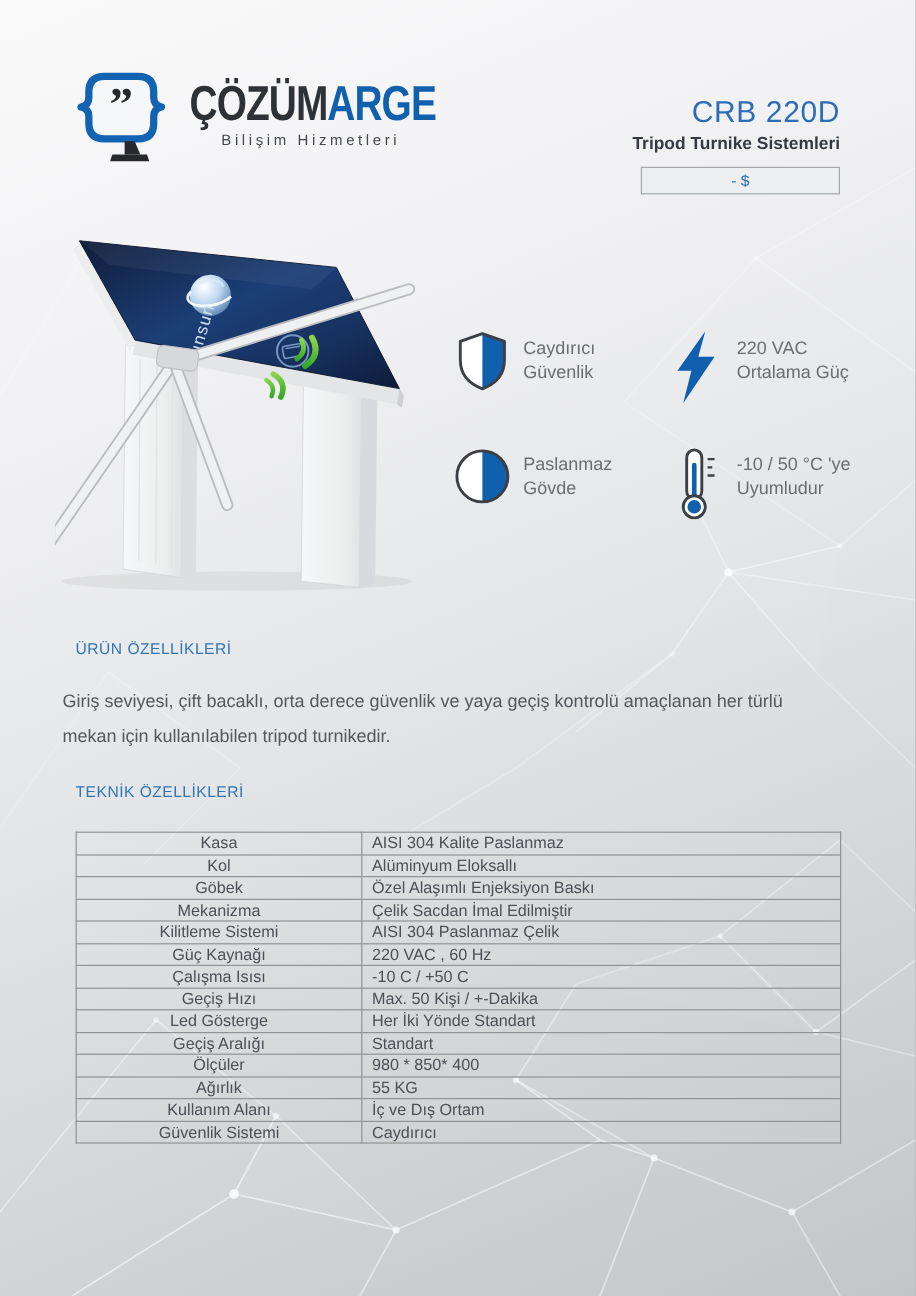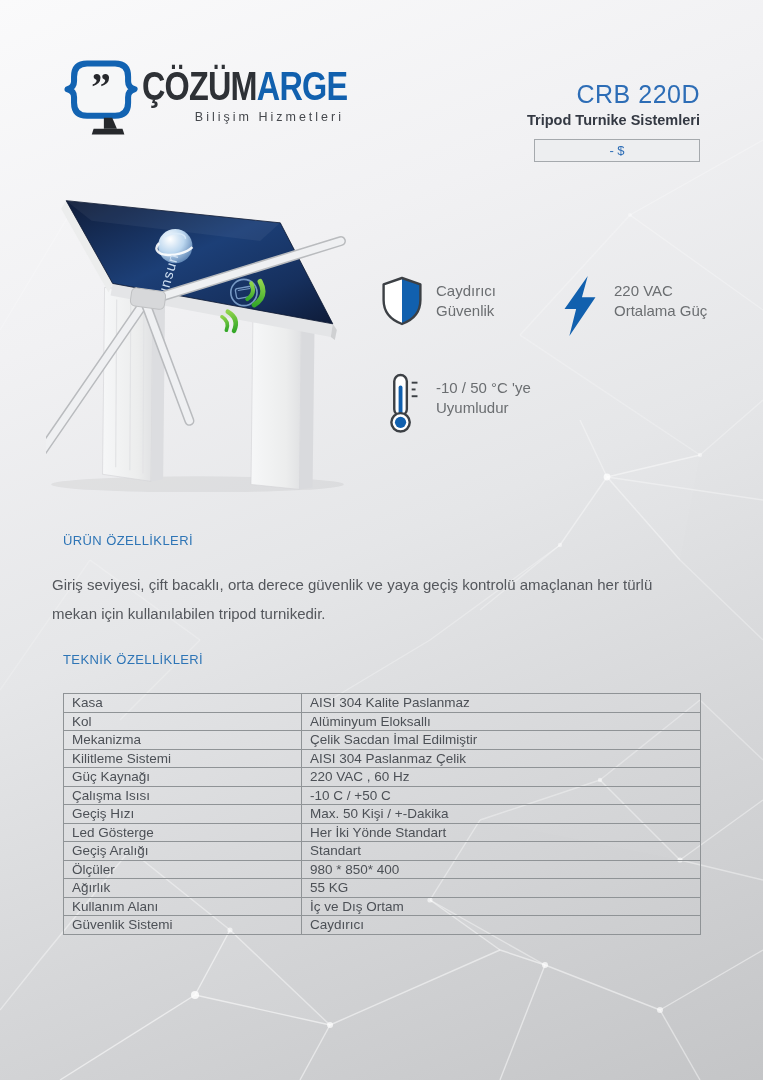--- a/index.html
+++ b/index.html
@@ -8,30 +8,30 @@
     position:relative; width:763px; height:1080px; overflow:hidden;
     margin:0 auto;
     font-family:"Liberation Sans", sans-serif;
     background:linear-gradient(158deg,#fafafb 0%,#f1f1f3 26%,#e5e6e8 50%,#d6d7d9 72%,#c4c5c7 100%);
   }
   .bg-pattern { position:absolute; inset:0; width:763px; height:1080px; pointer-events:none; }
 
   
   .logo-block { position:absolute; left:62px; top:58px; display:flex; align-items:flex-start; }
   .logo-mark { width:80px; height:82px; }
-  .logo-text { margin-left:0; }
+  .logo-text { margin-left:16px; }
   .logotype {
     margin-top:8px; font-size:41px; font-weight:bold; line-height:1;
     letter-spacing:-1px; white-space:nowrap;
     transform:scaleX(0.79); transform-origin:0 0; width:260px;
   }
   .logotype .dark { color:#2e3136; }
   .logotype .blue { color:#1160ae; }
   .tagline {
-    margin-top:3px; width:202px; text-align:right;
+    margin-top:3px; width:202px; text-align:center;
     font-size:12.5px; letter-spacing:3px; color:#45484d;
   }
   .header-right { position:absolute; top:80px; right:63px; text-align:right; }
   .model { font-size:25px; font-weight:500; color:#2d6db6; letter-spacing:0.5px; }
   .category { margin-top:3px; font-size:14.5px; font-weight:bold; color:#343943; }
   .price-box {
     position:absolute; top:139px; right:63px; width:166px; height:23px;
     border:1px solid #a5a9ad; background:#edeef0;
     display:flex; align-items:center; justify-content:center;
     font-size:13px; color:#2d6db6;
@@ -53,21 +53,21 @@
   .section-title { position:absolute; left:63px; font-size:13px; font-weight:500; color:#2e75b6; letter-spacing:0.4px; }
   .t-urun { top:533px; }
   .t-teknik { top:652px; }
   .para { position:absolute; left:52px; top:570px; width:648px; font-size:15px; line-height:29px; color:#54575c; }
 
   .spec-table {
     position:absolute; left:63px; top:693px; width:638px;
     border-collapse:collapse; font-size:13.5px; color:#4c5056;
   }
   .spec-table td { border:1px solid #8f9396; padding:1px 8px; height:16.8px; line-height:15.5px; }
-  .spec-table td.spec-label { width:238px; }
+  .spec-table td.spec-label { width:238px;text-align:center; }
 </style>
 </head>
 <body>
 
 <div class="page">
 
   <svg class="bg-pattern" viewBox="0 0 763 1080">
     <g fill="#ffffff">
       <polygon points="607,477 700,455 680,560" opacity="0.05"></polygon>
       <polygon points="195,995 330,1025 230,930" opacity="0.06"></polygon>
@@ -259,20 +259,33 @@
         <svg width="36" height="60" viewBox="0 0 36 62">
           <path d="M26,0 L2,34 L14,34 L7,62 L34,22 L20,22 Z" fill="#1160ae"></path>
         </svg>
       </span>
       <span class="label">
         <span>220 VAC</span><br>
         <span>Ortalama Güç</span>
       </span>
     </div>
 
+    <div class="feature">
+      <span class="icon-wrap">
+        <svg width="48" height="48" viewBox="0 0 52 52">
+          <circle cx="26" cy="26" r="23" fill="#ffffff"></circle>
+          <path d="M26,3 A23,23 0 0 1 26,49 Z" fill="#1160ae"></path>
+          <circle cx="26" cy="26" r="23" fill="none" stroke="#3c4045" stroke-width="2.6"></circle>
+        </svg>
+      </span>
+      <span class="label">
+        <span>Paslanmaz</span><br>
+        <span>Gövde</span>
+      </span>
+    </div>
 
     <div class="feature">
       <span class="icon-wrap">
         <svg width="40" height="60" viewBox="0 0 40 62">
           <rect x="12" y="2" width="13" height="42" rx="6.5" fill="#ffffff" stroke="#3c4045" stroke-width="2.5"></rect>
           <rect x="16.5" y="13" width="4" height="32" rx="2" fill="#1160ae"></rect>
           <circle cx="18.5" cy="51" r="9.5" fill="#ffffff" stroke="#3c4045" stroke-width="2.5"></circle>
           <circle cx="18.5" cy="51" r="5.8" fill="#1160ae"></circle>
           <line x1="30" y1="10" x2="36" y2="10" stroke="#3c4045" stroke-width="2"></line>
           <line x1="30" y1="17" x2="34" y2="17" stroke="#3c4045" stroke-width="2"></line>
@@ -294,20 +307,24 @@
     <tbody>
         <tr>
           <td class="spec-label">Kasa</td>
           <td class="spec-value">AISI 304 Kalite Paslanmaz</td>
         </tr>
         <tr>
           <td class="spec-label">Kol</td>
           <td class="spec-value">Alüminyum Eloksallı</td>
         </tr>
         <tr>
+          <td class="spec-label">Göbek</td>
+          <td class="spec-value">Özel Alaşımlı Enjeksiyon Baskı</td>
+        </tr>
+        <tr>
           <td class="spec-label">Mekanizma</td>
           <td class="spec-value">Çelik Sacdan İmal Edilmiştir</td>
         </tr>
         <tr>
           <td class="spec-label">Kilitleme Sistemi</td>
           <td class="spec-value">AISI 304 Paslanmaz Çelik</td>
         </tr>
         <tr>
           <td class="spec-label">Güç Kaynağı</td>
           <td class="spec-value">220 VAC , 60 Hz</td>

